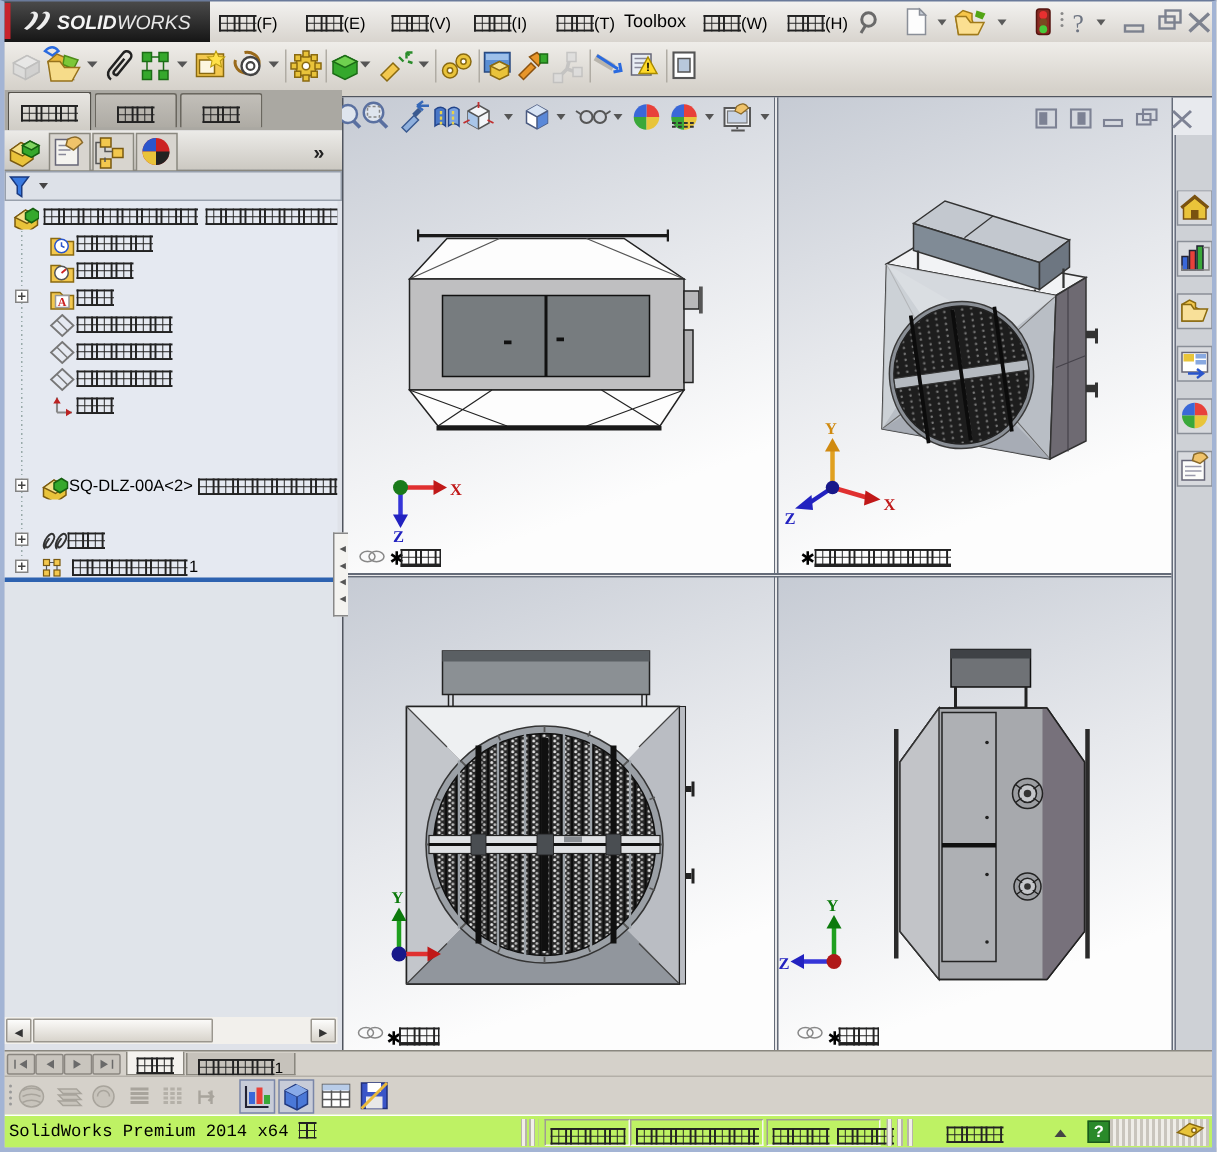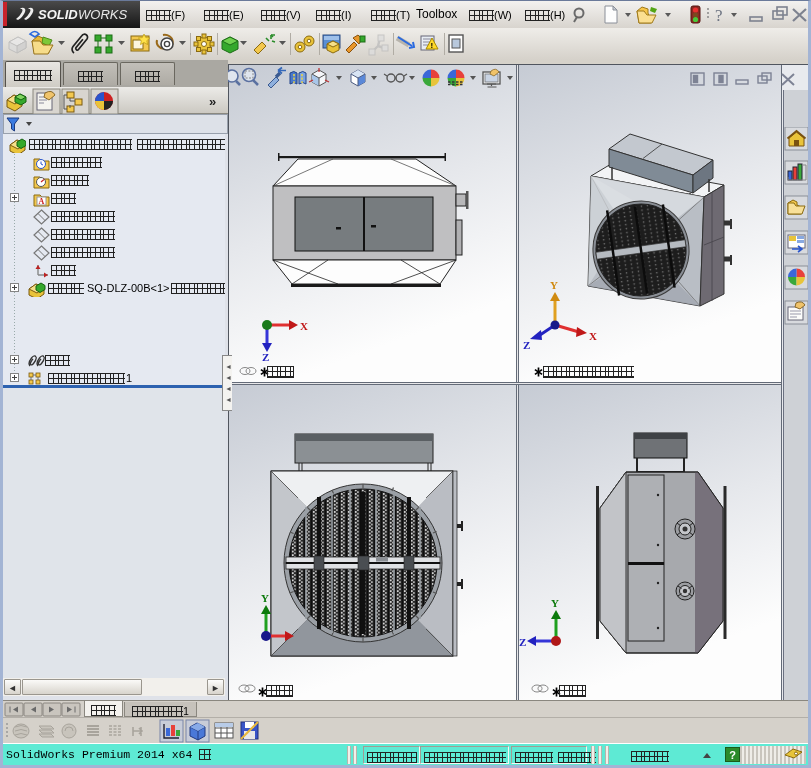--- a/index.html
+++ b/index.html
@@ -290,33 +290,32 @@
     </div>
 
     <div class="tr" style="top:128px">
       <svg class="ab" style="left:31px;top:1px" width="16" height="16" viewBox="0 0 16 16">
           <path d="M4 2 v10 M4 12 h10" stroke="#888" stroke-width="1.4" fill="none"></path>
           <path d="M4 2 l-2.5 4 h5 z M14 12 l-4 -2.5 v5 z" fill="#b22"></path>
         </svg>
       <span class="ab k" style="left:48px;top:3px;width:25px"></span>
     </div>
 
-    <div class="tr" style="top:146px">
+
+
+    <div class="tr" style="top:182px">
         <span class="pm"></span>
       <svg class="ab" style="left:25px;top:1px" width="18" height="16" viewBox="0 0 18 16">
           <path d="M1 8 l7 -5 8 4 v6 l-7 5 -8 -4 z" fill="#e9c33a" stroke="#7a5a10"></path>
           <path d="M1 8 l7 -5 8 4 -7 5 z" fill="#f6e08a" stroke="#7a5a10"></path>
           <path d="M8 5 l5 -3 4 2.5 v4 l-5 3 -4 -2.5 z" fill="#35a82c" stroke="#156010"></path>
         </svg>
-      <span class="ab k" style="left:45px;top:3px;width:36px"></span>
-      <span class="ab mono" style="left:84px;top:2px">SQ-DLZ-00B&lt;1&gt;</span>
-      <span class="ab k" style="left:168px;top:3px;width:54px"></span>
-    </div>
-
-
+      <span class="ab mono" style="left:43px;top:2px">SQ-DLZ-00A&lt;2&gt;</span>
+      <span class="ab k" style="left:129px;top:3px;width:93px"></span>
+    </div>
 
 
     <div class="tr" style="top:218px">
         <span class="pm"></span>
       <svg class="ab" style="left:24px;top:1px" width="18" height="16" viewBox="0 0 18 16">
           <g fill="none" stroke="#333" stroke-width="1.3">
             <path d="M3 13 c-2 -2 0 -6 1.5 -8 c1.5 -2 3.5 -3 4.5 -1 c1 1.5 -1 4.5 -2.5 6.5 c-1 1.3 -2.5 2 -3 .8 c-.7 -1.5 1.5 -4 2.5 -5.5"></path>
             <path d="M11 13 c-2 -2 0 -6 1.5 -8 c1.5 -2 3.5 -3 4.5 -1 c1 1.5 -1 4.5 -2.5 6.5 c-1 1.3 -2.5 2 -3 .8 c-.7 -1.5 1.5 -4 2.5 -5.5"></path>
           </g>
         </svg>
@@ -778,21 +777,21 @@
     <rect x="205" y="5" width="18" height="4" fill="#b8cce8"></rect>
 
     <rect x="231" y="4" width="17" height="17" fill="#3a55c8" stroke="#22307a"></rect>
     <rect x="235" y="4" width="9" height="6" fill="#fff"></rect>
     <rect x="234" y="13" width="11" height="8" fill="#e8e8e8"></rect>
     <path d="M248 4 l-17 17" stroke="#e8b83c" stroke-width="2"></path>
     </g>
   </svg>
 </div>
 
-<div class="ab" style="left:3px;top:743px;width:805px;height:22px;background:#5eead4;border-top:1px solid #fff;font-size:12px;color:#000">
+<div class="ab" style="left:3px;top:743px;width:805px;height:22px;background:#bef264;border-top:1px solid #fff;font-size:12px;color:#000">
   <div class="ab" style="left:3px;top:4px;font-family:'Liberation Mono',monospace;font-size:11.5px">SolidWorks Premium 2014 x64 <span class="k" style="width:12px"></span></div>
   <div class="ab" style="left:344px;top:2px;width:12px;height:18px;background:repeating-linear-gradient(90deg,#b8b4ac 0 1px,#f2f0ea 1px 3px,#b8b4ac 3px 4px,transparent 4px 6px)"></div>
   <div class="ab seg" style="left:360px;width:57px"><span class="k" style="width:50px"></span></div>
   <div class="ab seg" style="left:417px;width:89px"><span class="k" style="width:82px"></span></div>
   <div class="ab seg" style="left:508px;width:76px"><span class="k" style="width:38px"></span><span style="display:inline-block;width:5px"></span><span class="k" style="width:38px"></span></div>
   <div class="ab" style="left:588px;top:2px;width:20px;height:18px;background:repeating-linear-gradient(90deg,#b8b4ac 0 1px,#f2f0ea 1px 3px,#b8b4ac 3px 4px,transparent 4px 7px)"></div>
   <div class="ab" style="left:628px;top:5px"><span class="k" style="width:38px"></span></div>
   <div class="ab" style="left:700px;top:9px;width:0;height:0;border-left:4px solid transparent;border-right:4px solid transparent;border-bottom:5px solid #444"></div>
   <div class="ab" style="left:722px;top:3px;width:15px;height:15px;background:#2a8a2a;border:1px solid #1a5a1a;color:#fff;font-weight:bold;text-align:center;font-size:11px;line-height:15px">?</div>
   <div class="ab" style="left:737px;top:2px;width:66px;height:18px;background:repeating-linear-gradient(90deg,#c9c5bd 0 2px,#efede8 2px 4px)"></div>

